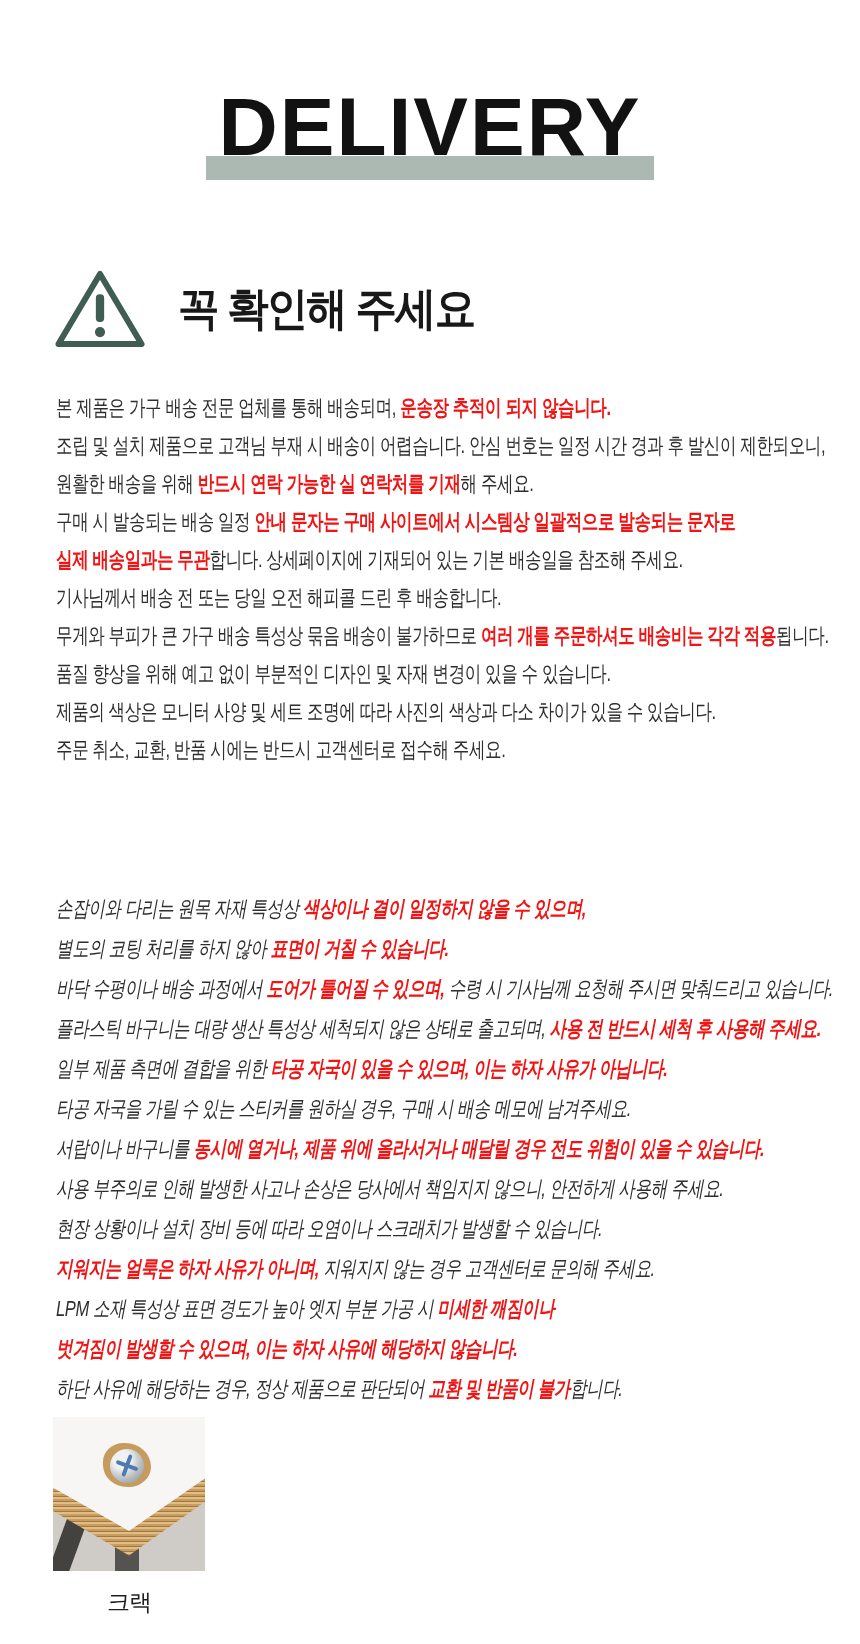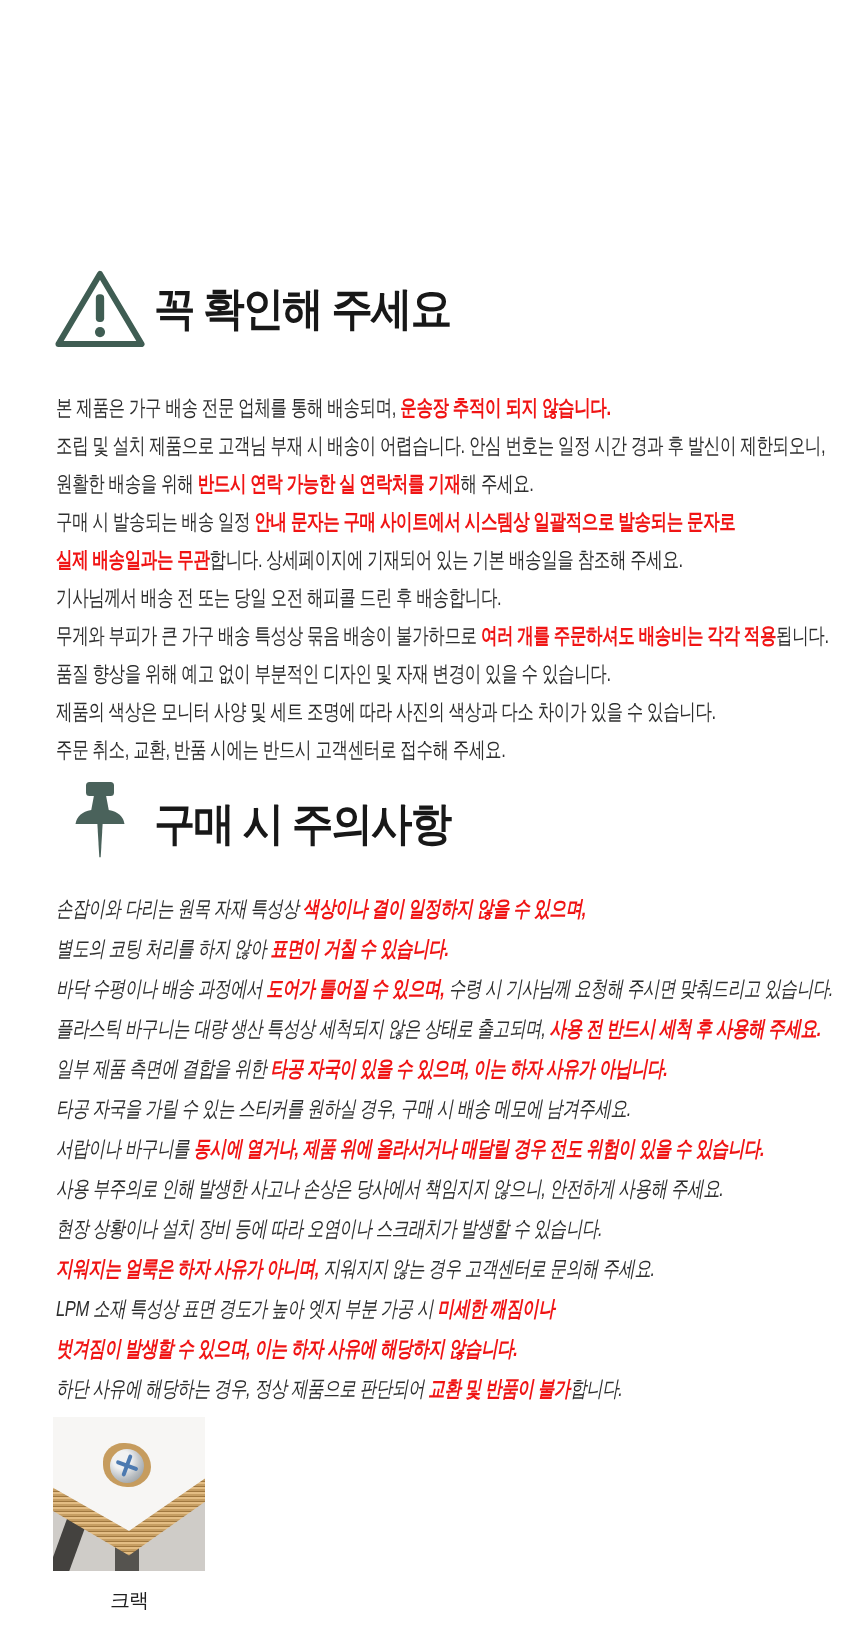--- a/index.html
+++ b/index.html
@@ -10,42 +10,42 @@
   }
 
   
   .title-wrap { position:absolute; top:86px; left:0; width:100%; height:110px; text-align:center; }
   .title-bar { position:absolute; left:50%; transform:translateX(-50%); top:70px;
     width:448px; height:24px; background:var(--bar,#abb9b2); }
   .page-title { position:relative; margin:0; font-size:82px; line-height:1; font-weight:bold;
     color:#121212; letter-spacing:2px; }
 
   
-  .sec-header { position:absolute; left:52px; display:flex; align-items:center; gap:6px; }
+  .sec-header { position:absolute; left:52px; display:flex; align-items:center; gap:30px; }
   #sec1-header { top:266px; }
   #sec2-header { top:778px; }
   .icon-box { width:96px; display:flex; justify-content:center; align-items:center; }
   .sec-heading { margin:0; font-size:45px; font-weight:bold; color:#181818;
     letter-spacing:-2px; transform:scaleX(0.92); transform-origin:left center; white-space:nowrap; }
 
   
   .body-block { position:absolute; left:56px; width:812px; }
   #body1 { top:389px; }
   #body2 { top:889px;font-style:italic; }
   .line { white-space:nowrap; font-size:22px; letter-spacing:-0.5px;
     transform:scaleX(0.75); transform-origin:left center; }
   #body1 .line { height:38px; line-height:38px; }
   #body2 .line { height:40px; line-height:40px; }
   .red { color:var(--red,#f01414); font-weight:bold; }
 
   
   .photos { position:absolute; left:53px; top:1417px; display:flex; gap:19px; }
   figure { margin:0; }
   .photo { position:relative; width:152px; height:154px; overflow:hidden; background:#e8e8e6; }
-  figcaption { margin-top:16px; text-align:center; font-size:20px; color:#1e1e1e; letter-spacing:-1px; }
+  figcaption { margin-top:16px; text-align:center; font-size:23px; color:#1e1e1e; letter-spacing:-1px; }
   .photo div { position:absolute; }
 
   
   .p1 { background:#d7d4d0; }
   .p1 .surface { inset:0; background:#f7f6f4; clip-path:polygon(0 0,100% 0,100% 40%,50% 74%,0 46%); }
   .p1 .band { inset:0; background:repeating-linear-gradient(180deg,#e3bd84 0 2px,#c69e63 2px 4px,#a07840 4px 5px);
     clip-path:polygon(0 46%,50% 74%,100% 40%,100% 55%,50% 90%,0 61%); }
   .p1 .floor { inset:0; background:#cfccc8; clip-path:polygon(0 61%,50% 90%,100% 55%,100% 100%,0 100%); }
   .p1 .leg-l { left:4px; bottom:-8px; width:20px; height:62px; background:#44423f; transform:rotate(20deg); }
   .p1 .leg-c { left:62px; bottom:-4px; width:24px; height:44px; background:#55534f; }
@@ -86,20 +86,24 @@
     clip-path:polygon(0 100%,100% 0,100% 6%,2% 100%); }
   .p4 .panel { inset:0; background:#dcddd9; clip-path:polygon(2% 100%,100% 6%,100% 100%,0 100%); }
   .p4 .chip { left:90px; top:50px; width:9px; height:8px; background:#7d5c36;
     border-radius:50% 40% 60% 50%; }
 </style>
 </head>
 <body>
 
 <div class="page">
 
+  <header class="title-wrap">
+    <div class="title-bar"></div>
+    <h1 class="page-title">DELIVERY</h1>
+  </header>
 
   <div class="sec-header" id="sec1-header">
     <span class="icon-box">
       <svg width="96" height="86" viewBox="0 0 104 92" aria-hidden="true">
         <path d="M52 8 L97 84 L7 84 Z" fill="none" stroke="#3f5d53" stroke-width="6.5" stroke-linejoin="round"></path>
         <rect x="47.5" y="30" width="9" height="30" rx="4" fill="#3f5d53"></rect>
         <circle cx="52" cy="71" r="5.5" fill="#3f5d53"></circle>
       </svg>
     </span>
     <h2 class="sec-heading">꼭 확인해 주세요</h2>
@@ -111,29 +115,20 @@
       <div class="line"><span>원활한 배송을 위해 </span><span class="red">반드시 연락 가능한 실 연락처를 기재</span><span>해 주세요.</span></div>
       <div class="line"><span>구매 시 발송되는 배송 일정 </span><span class="red">안내 문자는 구매 사이트에서 시스템상 일괄적으로 발송되는 문자로</span></div>
       <div class="line"><span class="red">실제 배송일과는 무관</span><span>합니다. 상세페이지에 기재되어 있는 기본 배송일을 참조해 주세요.</span></div>
       <div class="line"><span>기사님께서 배송 전 또는 당일 오전 해피콜 드린 후 배송합니다.</span></div>
       <div class="line"><span>무게와 부피가 큰 가구 배송 특성상 묶음 배송이 불가하므로 </span><span class="red">여러 개를 주문하셔도 배송비는 각각 적용</span><span>됩니다.</span></div>
       <div class="line"><span>품질 향상을 위해 예고 없이 부분적인 디자인 및 자재 변경이 있을 수 있습니다.</span></div>
       <div class="line"><span>제품의 색상은 모니터 사양 및 세트 조명에 따라 사진의 색상과 다소 차이가 있을 수 있습니다.</span></div>
       <div class="line"><span>주문 취소, 교환, 반품 시에는 반드시 고객센터로 접수해 주세요.</span></div>
     </div>
 
-  <div class="sec-header" id="sec2-header">
-    <span class="icon-box">
-      <svg width="56" height="92" viewBox="0 0 64 100" aria-hidden="true">
-        <path d="M20 2 h24 q4 0 4 4 v8 q0 4 -4 4 h-5 l3 16 q16 3 18 16 h-56 q2 -13 18 -16 l3 -16 h-5 q-4 0 -4 -4 v-8 q0 -4 4 -4 z" fill="#4a625b"></path>
-        <path d="M29 50 L35 50 L32.8 88 L31.2 88 Z" fill="#4a625b"></path>
-      </svg>
-    </span>
-    <h2 class="sec-heading">구매 시 주의사항</h2>
-  </div>
 
   <div class="body-block" id="body2">
       <div class="line"><span>손잡이와 다리는 원목 자재 특성상 </span><span class="red">색상이나 결이 일정하지 않을 수 있으며,</span></div>
       <div class="line"><span>별도의 코팅 처리를 하지 않아 </span><span class="red">표면이 거칠 수 있습니다.</span></div>
       <div class="line"><span>바닥 수평이나 배송 과정에서 </span><span class="red">도어가 틀어질 수 있으며,</span><span> 수령 시 기사님께 요청해 주시면 맞춰드리고 있습니다.</span></div>
       <div class="line"><span>플라스틱 바구니는 대량 생산 특성상 세척되지 않은 상태로 출고되며, </span><span class="red">사용 전 반드시 세척 후 사용해 주세요.</span></div>
       <div class="line"><span>일부 제품 측면에 결합을 위한 </span><span class="red">타공 자국이 있을 수 있으며, 이는 하자 사유가 아닙니다.</span></div>
       <div class="line"><span>타공 자국을 가릴 수 있는 스티커를 원하실 경우, 구매 시 배송 메모에 남겨주세요.</span></div>
       <div class="line"><span>서랍이나 바구니를 </span><span class="red">동시에 열거나, 제품 위에 올라서거나 매달릴 경우 전도 위험이 있을 수 있습니다.</span></div>
       <div class="line"><span>사용 부주의로 인해 발생한 사고나 손상은 당사에서 책임지지 않으니, 안전하게 사용해 주세요.</span></div>

